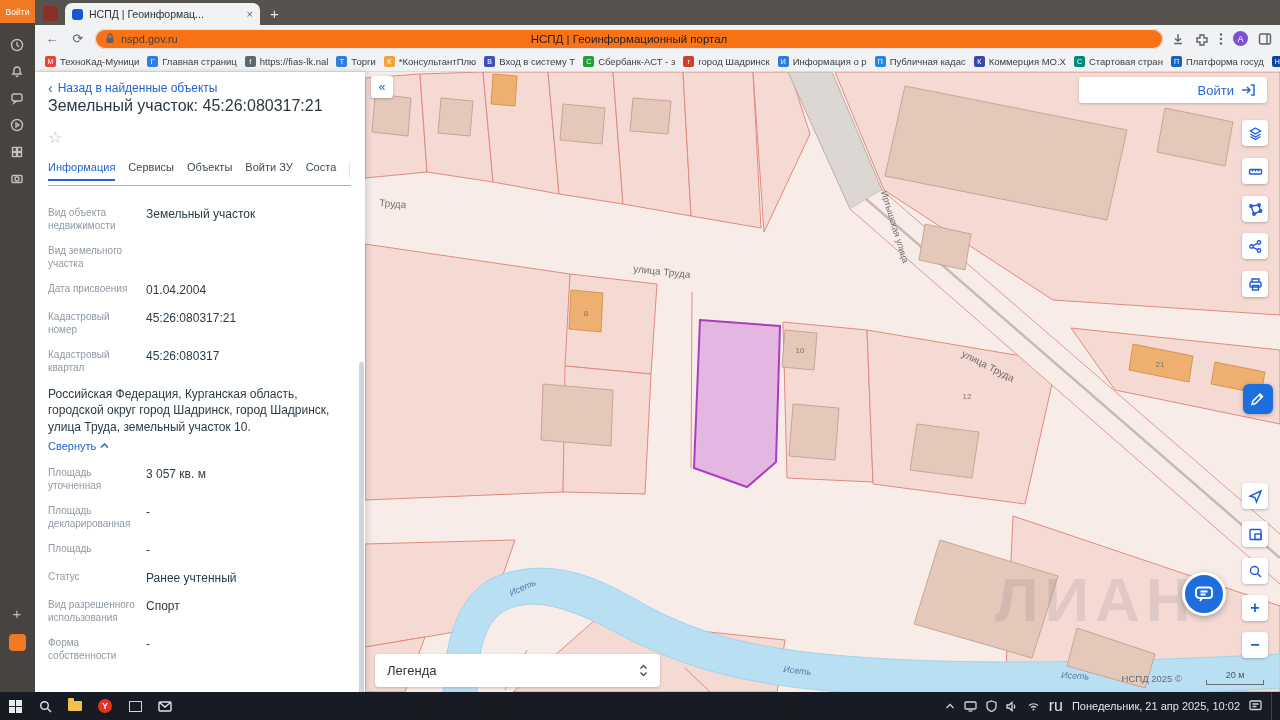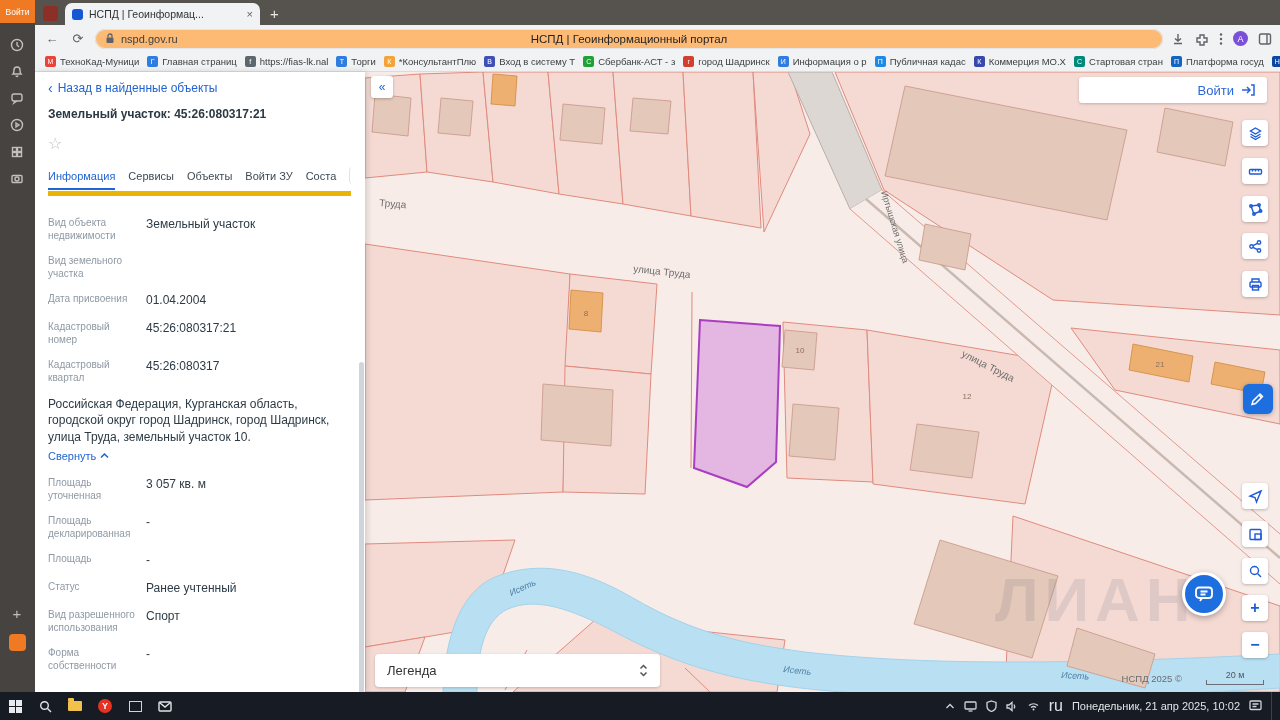--- a/index.html
+++ b/index.html
@@ -20,42 +20,42 @@
   .pinned-fav{width:15px;height:15px;border-radius:3px;background:#8c2f26;margin:0 7px 4px 8px}
   .tab{width:195px;height:22px;background:#f1f2f3;border-radius:7px 7px 0 0;display:flex;align-items:center;gap:6px;
     padding:0 7px;font-size:10.5px;color:#2f3337}
   .tab .fav{width:11px;height:11px;border-radius:3px;background:#1558d6;flex-shrink:0}
   .tab .t{flex:1;white-space:nowrap;overflow:hidden}
   .tab .x{color:#5f6368;font-size:11px}
   .newtab{color:#e8e5e2;font-size:15px;margin:0 0 3px 10px}
 
   .navbar{position:absolute;left:35px;top:25px;width:1245px;height:27px;background:#f1f2f3;display:flex;align-items:center;padding:0 8px;gap:8px}
   .nav-ic{color:#5f6368;font-size:13px;width:18px;text-align:center}
-  .omni{position:relative;flex:1;height:20px;background:#fdba74;border-radius:11px;display:flex;align-items:center;padding:0 10px;box-shadow:0 0 0 1px #e3e5e8 inset}
+  .omni{position:relative;flex:1;height:20px;background:#f97316;border-radius:11px;display:flex;align-items:center;padding:0 10px;box-shadow:0 0 0 1px #e3e5e8 inset}
   .omni .lock{margin-right:6px}
   .omni .url{font-size:11px;color:#3c4043}
   .omni .ptitle{position:absolute;left:0;right:0;text-align:center;font-size:11.5px;color:#1d1f22;pointer-events:none}
   .nav-right{display:flex;align-items:center;gap:10px}
   .nav-right svg{stroke:#5f6368;fill:none;stroke-width:1.4}
   .avatar{width:15px;height:15px;border-radius:50%;background:#7b4fd8;color:#fff;font-size:9px;display:flex;align-items:center;justify-content:center}
 
   .bookmarks{position:absolute;left:35px;top:52px;width:1277px;height:20px;background:#f1f2f3;border-bottom:1px solid #d9dcdf;
     display:flex;align-items:center;padding:0 6px;overflow:hidden;white-space:nowrap}
   .bm{display:inline-flex;align-items:center;gap:4px;padding:2px 4px;border-radius:3px;flex-shrink:0}
   .bm .fv{width:11px;height:11px;border-radius:2px;color:#fff;font-size:7px;display:flex;align-items:center;justify-content:center;flex-shrink:0}
   .bm .lb{font-size:9.5px;color:#3c4043}
 
   
   .panel{position:absolute;left:35px;top:72px;width:330px;height:620px;background:#fff;z-index:10;
     box-shadow:2px 0 6px rgba(0,0,0,.15);padding:8px 14px 0 13px;overflow:hidden}
   .backlink{display:flex;align-items:center;gap:5px;color:#2264d1;font-size:12px;cursor:pointer}
   .backlink .ar{font-size:14px}
-  .ptitle2{margin-top:11px;font-size:12px;font-weight:700;color:#2a3844}
+  .ptitle2{margin-top:1px;font-size:16px;font-weight:400;color:#2a3844}
   .star{margin-top:13px;font-size:16px;color:#b6bfc7}
-  .tabs{position:relative;margin-top:14px;display:flex;align-items:center;gap:13px;border-bottom:5px solid #eab308;padding-bottom:7px;overflow:hidden}
+  .tabs{position:relative;margin-top:14px;display:flex;align-items:flex-start;gap:13px;border-bottom:1px solid #eab308;padding-bottom:7px;overflow:hidden}
   .ptab{font-size:11px;color:#3d4a55;white-space:nowrap}
   .ptab.active{color:#2264d1;position:relative}
   .ptab.active:after{content:"";position:absolute;left:0;right:0;bottom:-8px;height:2px;background:#2264d1}
   .tabscroll{width:17px;height:17px;border:1px solid #dfe3e8;border-radius:3px;background:#fff;color:#2264d1;
     font-size:10px;display:flex;align-items:center;justify-content:center;flex-shrink:0}
   .fields{margin-top:20px}
   .frow{display:flex;margin-bottom:12px}
   .flabel{width:98px;flex-shrink:0;padding-right:8px;font-size:10px;line-height:1.3;color:#8e99a4}
   .fvalue{flex:1;font-size:12px;line-height:1.35;color:#2c3b46}
   .collapse{margin-top:4px;font-size:11px;color:#2264d1;display:flex;align-items:center;gap:4px;cursor:pointer}

